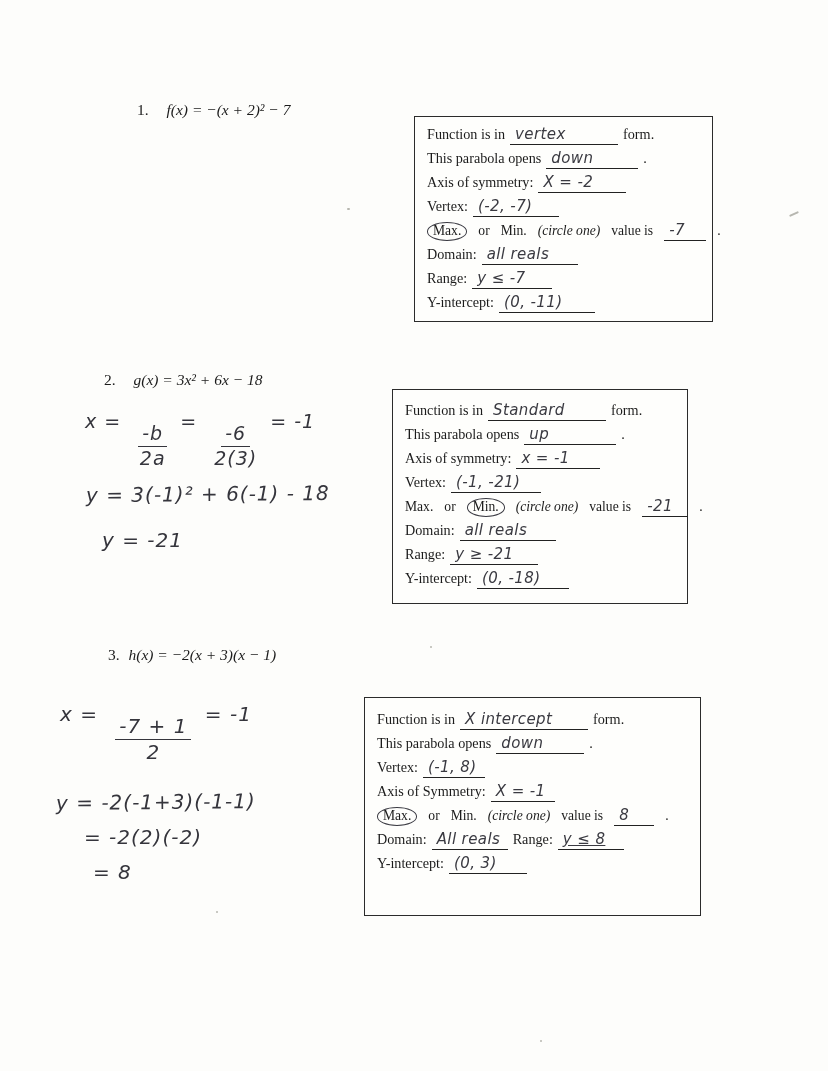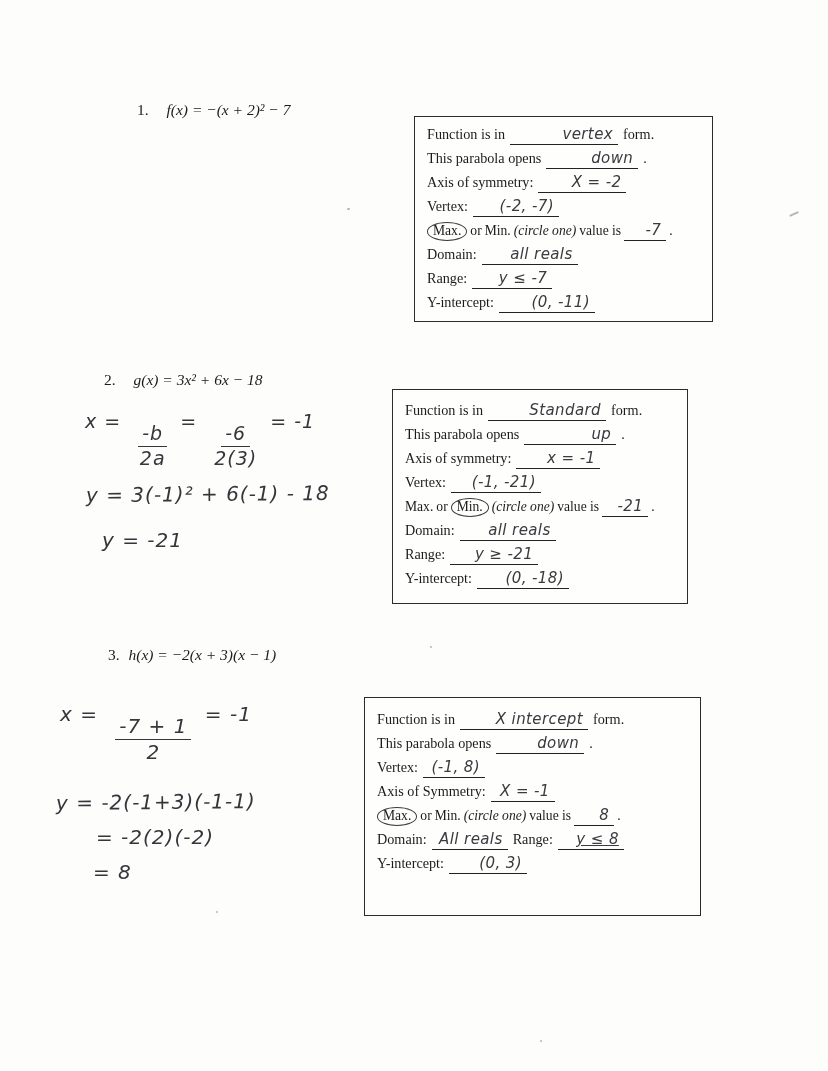--- a/index.html
+++ b/index.html
@@ -28,28 +28,28 @@
     border: 1.6px solid #2b2b2b;
     background: #fefefc;
     padding: 8px 12px;
     font-size: 14.2px;
   }
   .answer-box .row {
     display: flex; align-items: baseline;
     height: 24px; white-space: nowrap;
   }
   .answer-box .row > span:not(:last-child) { margin-right: 5px; }
-  .answer-box .row.tight { font-size: 13.6px; }
+  .answer-box .row.tight { font-size: 13.6px; gap: 8px; }
   .answer-box .row.tight > span:not(:last-child) { margin-right: 3px; }
   .it { font-style: italic; }
 
   .blank {
     display: inline-block;
     border-bottom: 1.2px solid #222;
-    text-align: right;
+    text-align: left;
     padding: 0 5px 1px 5px;
   }
   .hw {
     font-family: "DejaVu Sans", sans-serif;
     font-style: italic;
     color: #3a3a41;
     font-size: 15px;
     letter-spacing: 0.4px;
   }
   .circled {
@@ -210,21 +210,21 @@
       <span class="fnum">-7 + 1</span>
       <span class="fden">2</span>
     </span>
     <span>= -1</span>
   </div>
 
   <div class="work" style="left:56px; top:790px; font-size:20px; transform:rotate(-0.6deg);">
     <span>y = -2(-1+3)(-1-1)</span>
   </div>
 
-  <div class="work" style="left:96px; top:825px; font-size:20px;">
+  <div class="work" style="left:84px; top:825px; font-size:20px;">
     <span>= -2(2)(-2)</span>
   </div>
 
   <div class="work" style="left:93px; top:860px; font-size:20px;">
     <span>= 8</span>
   </div>
 
   <div class="answer-box" style="left:364px; top:697px; width:337px; height:219px; padding-top:12px;">
     <div class="row">
       <span>Function is in</span>

